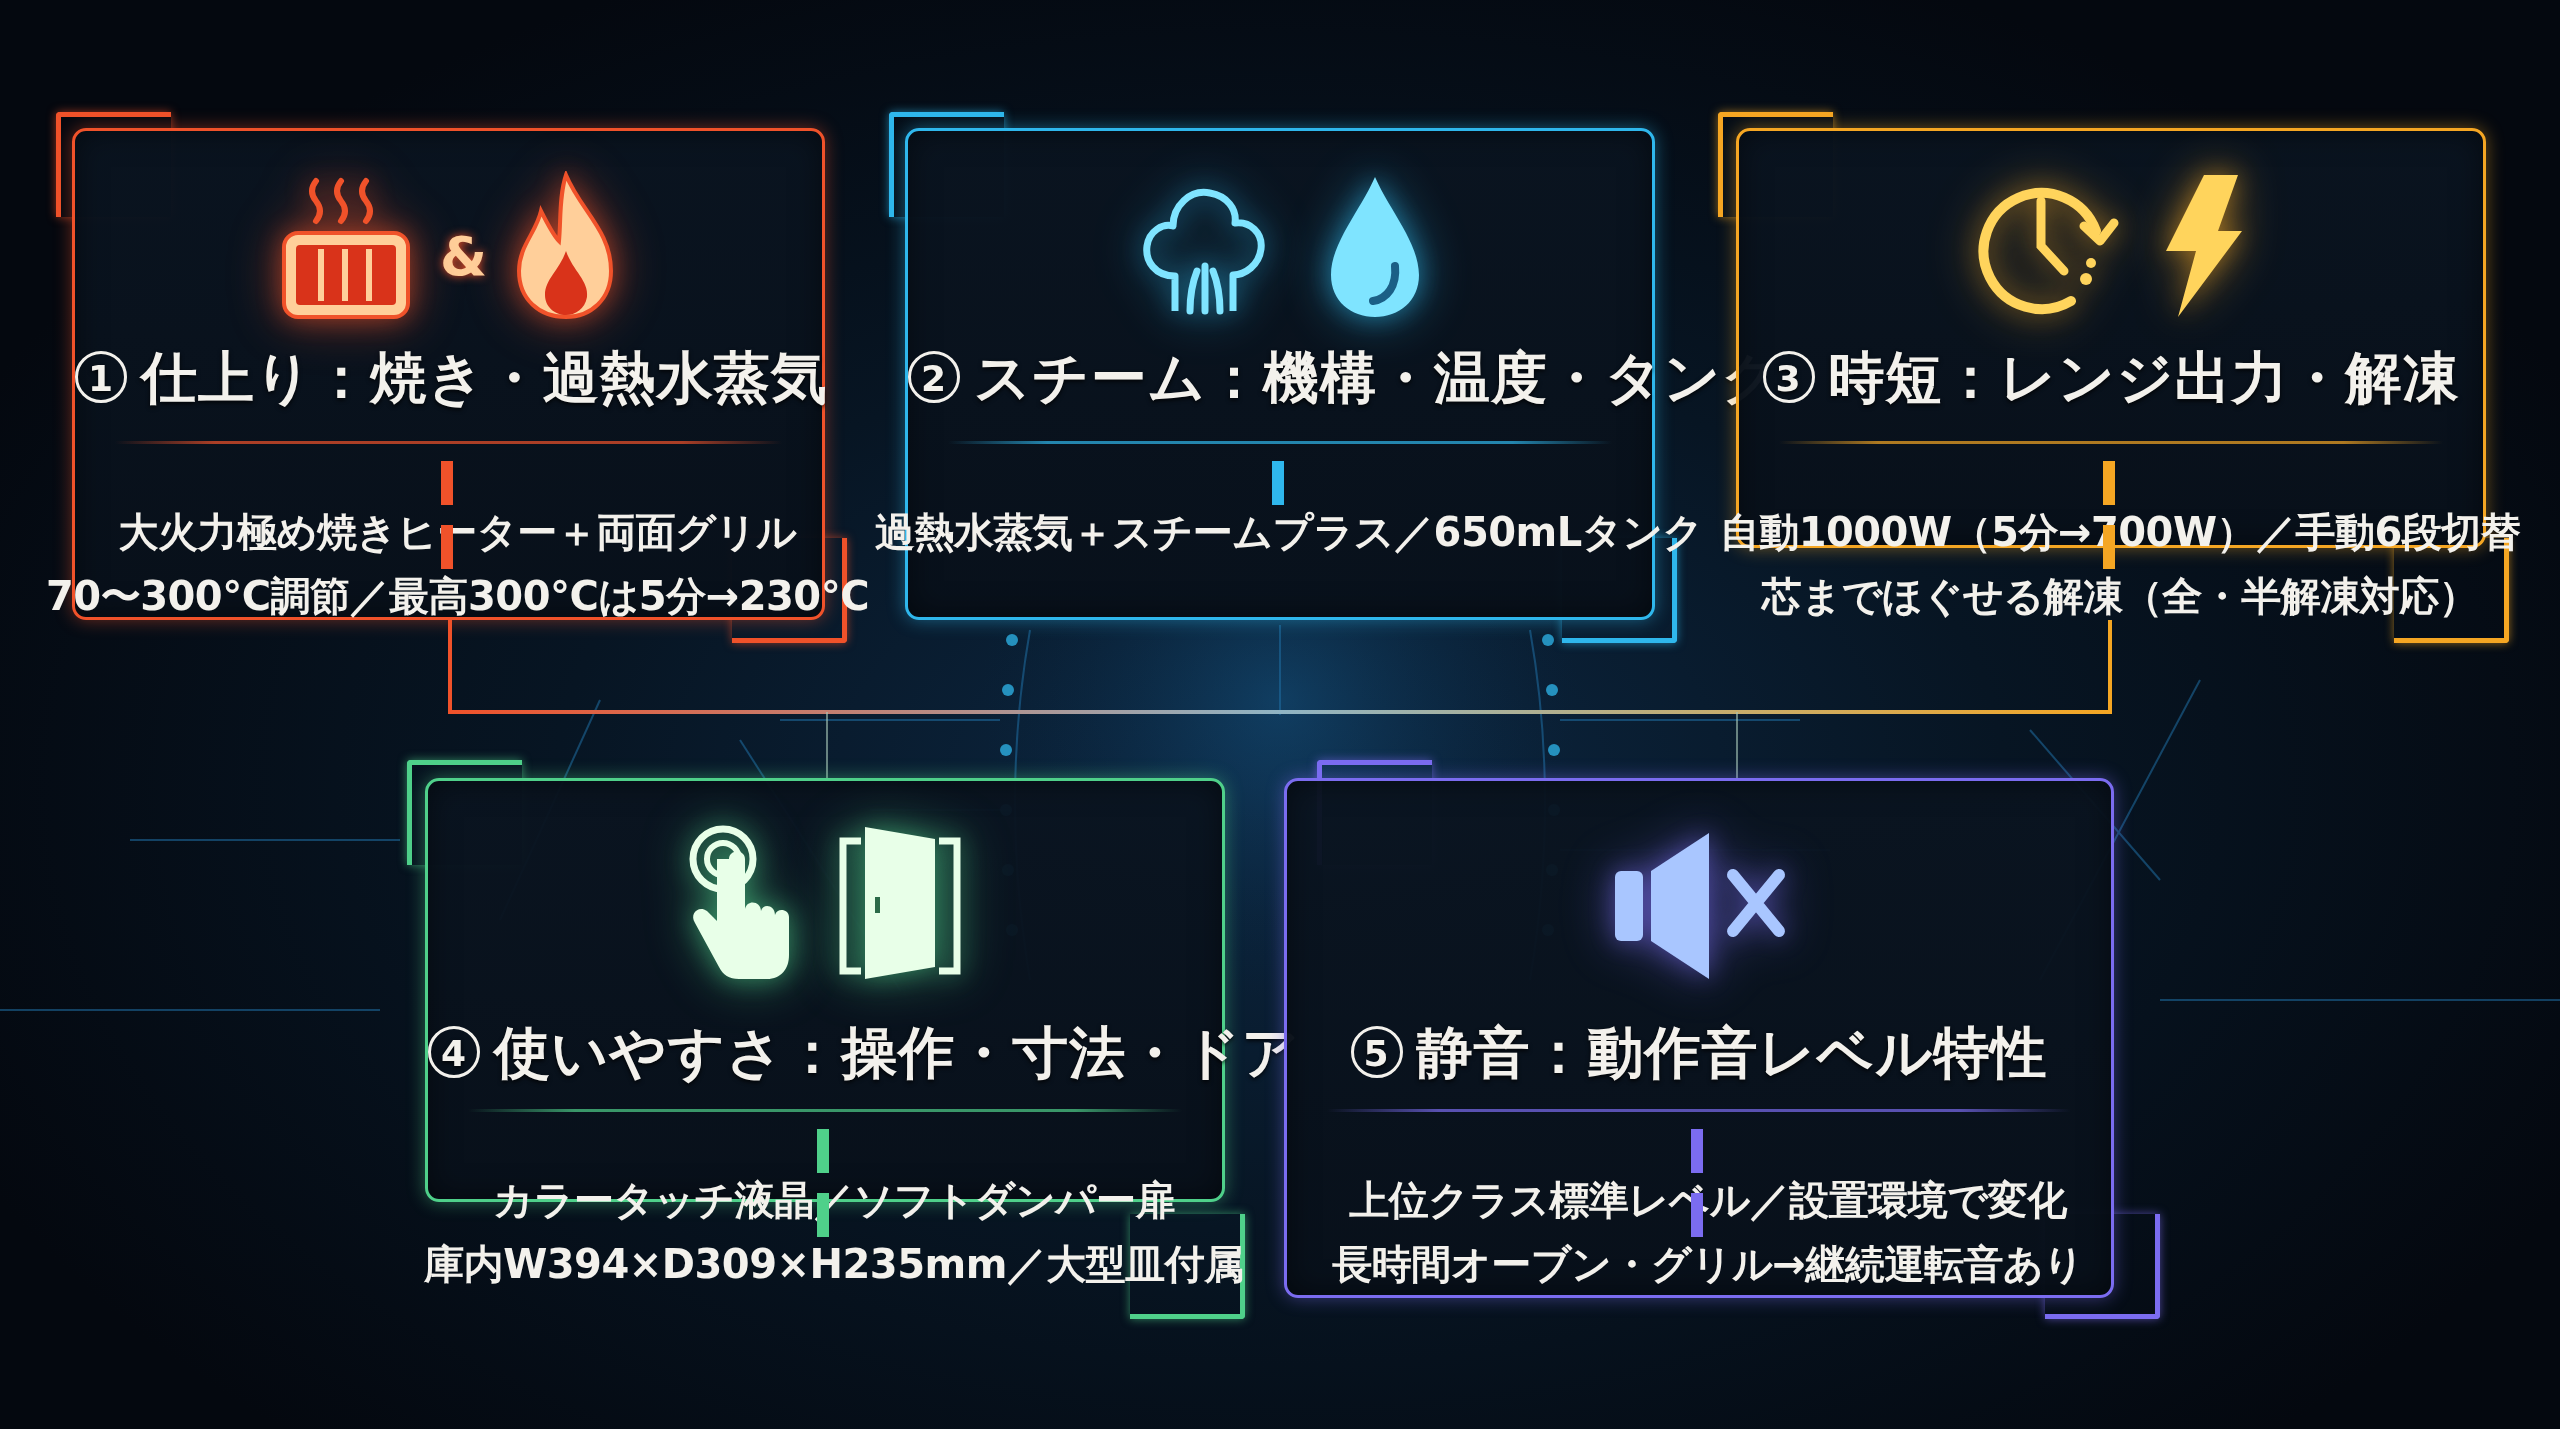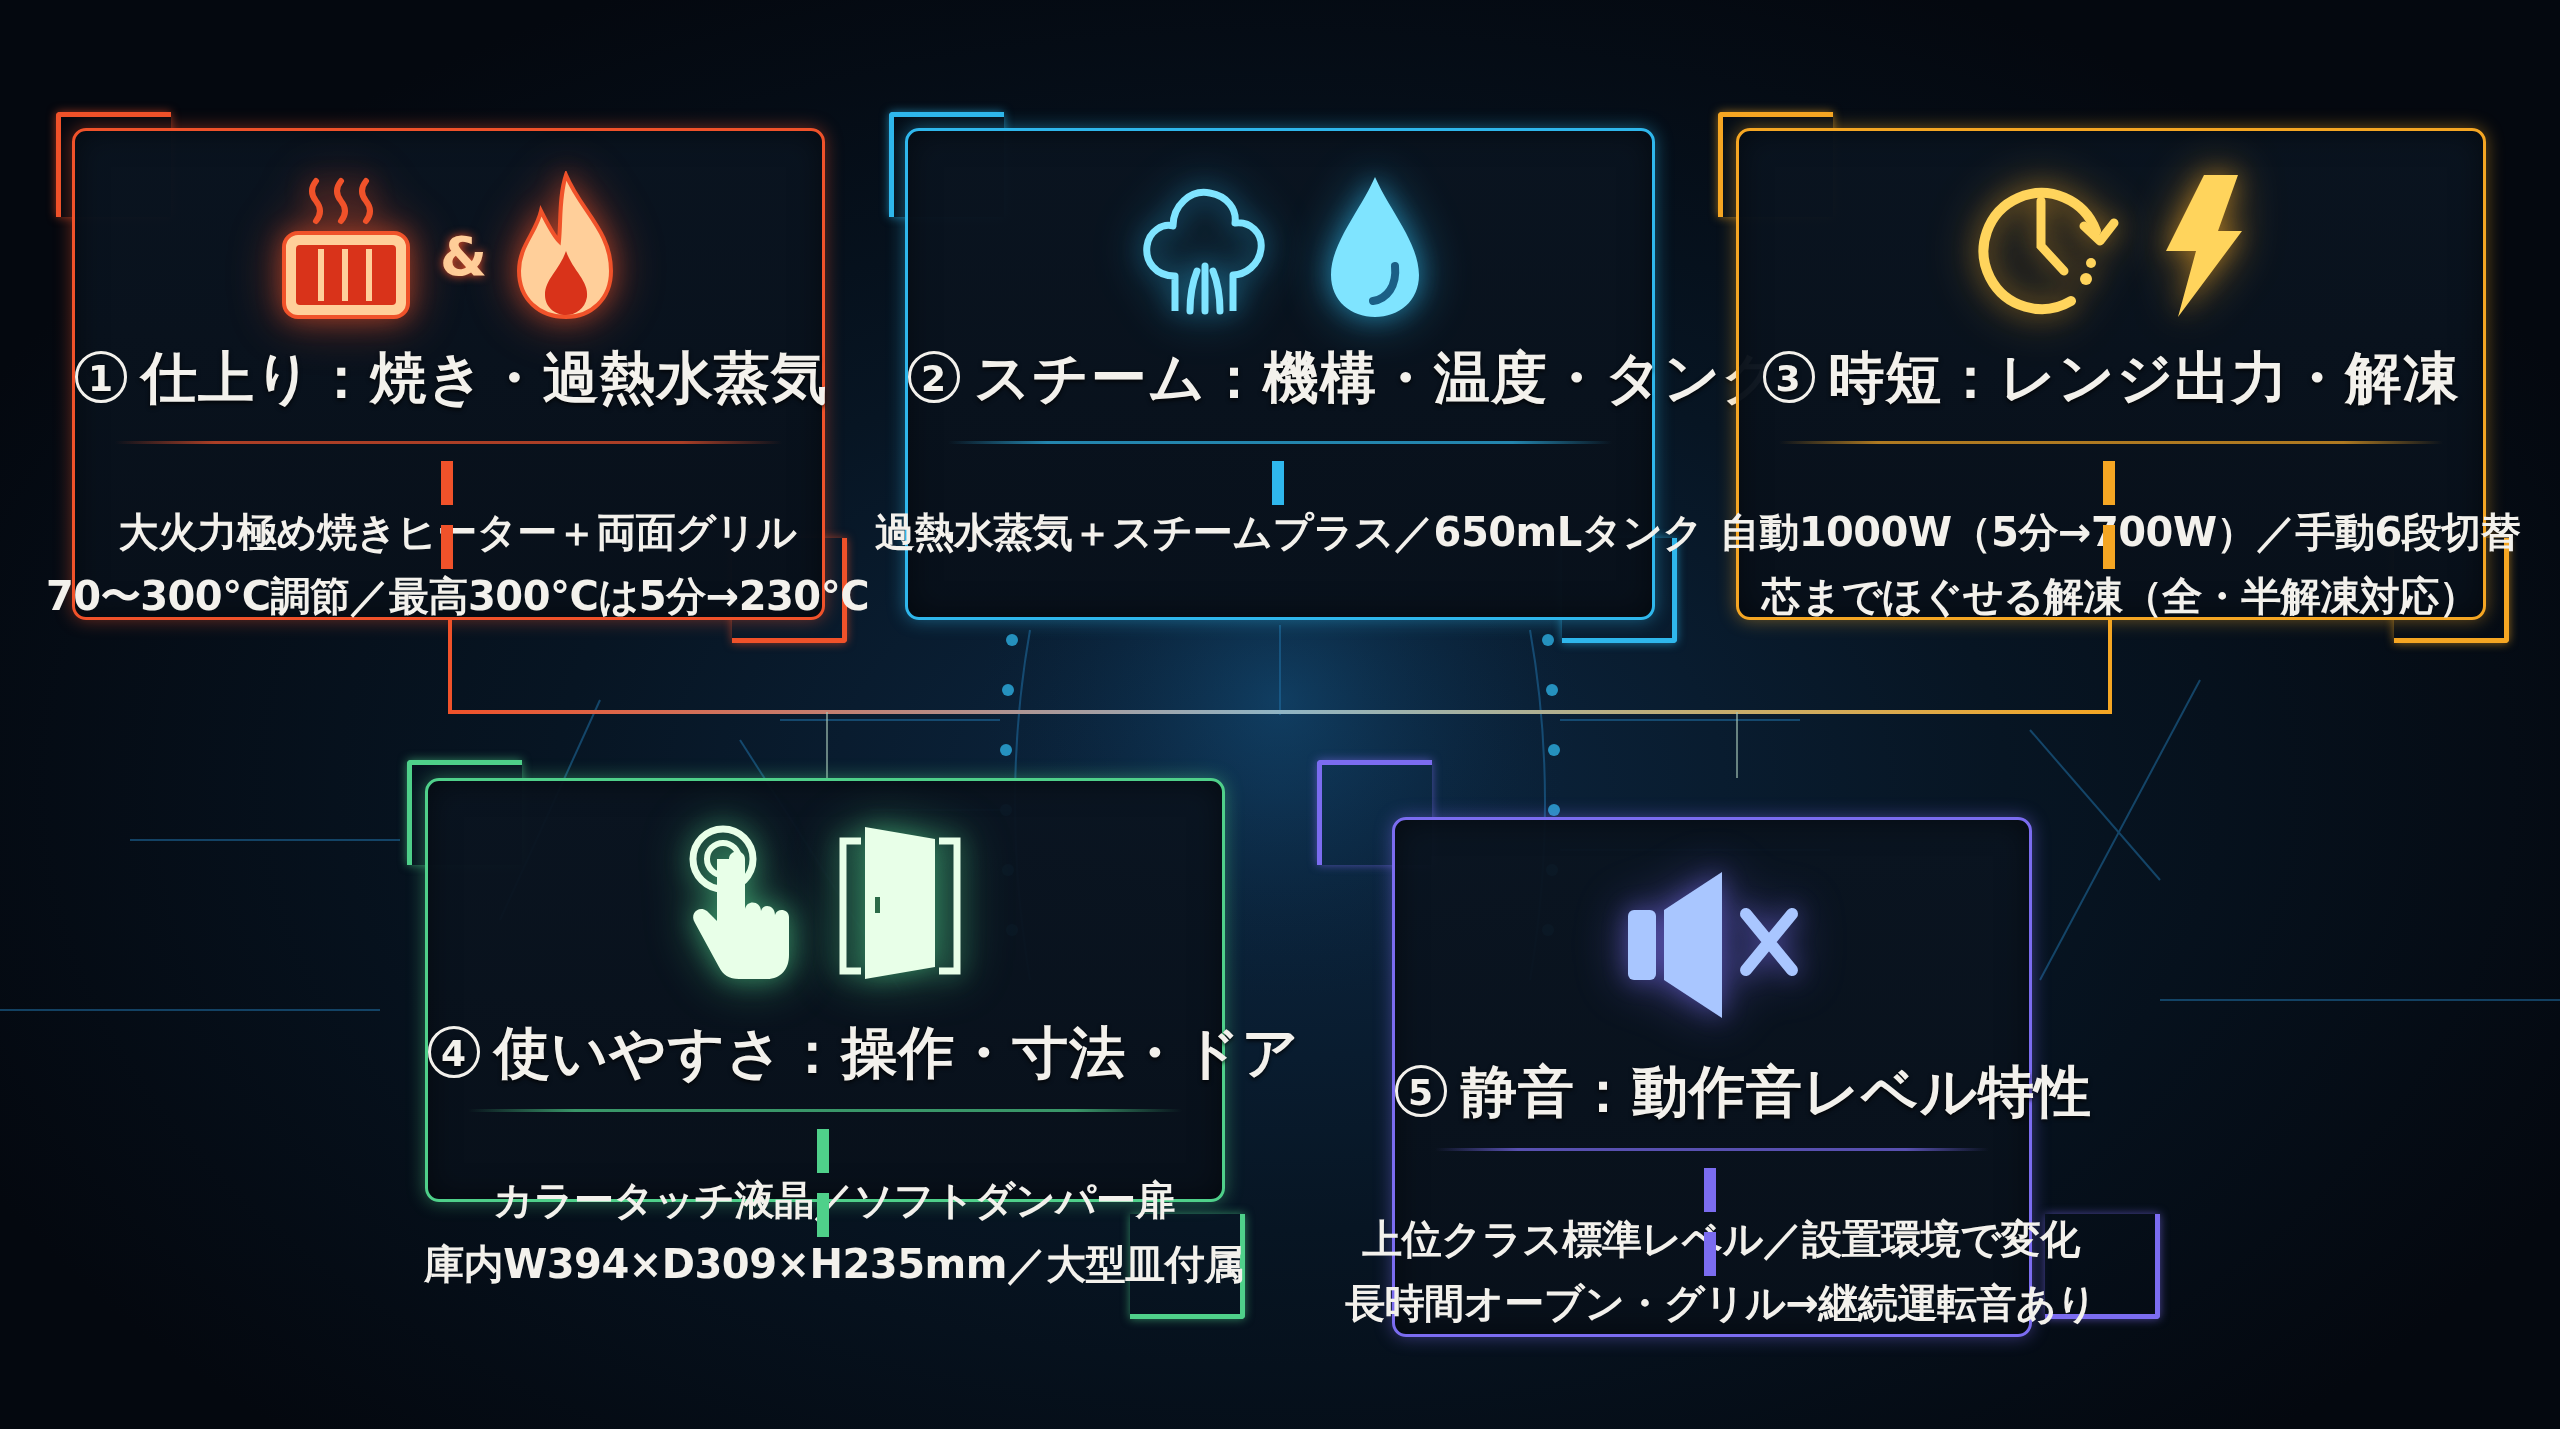--- a/index.html
+++ b/index.html
@@ -151,21 +151,21 @@
   <div class="bullets" style="top:330px;">
     <div class="bullet">
         <span class="bar"></span>
         <span>過熱水蒸気＋スチームプラス／650mLタンク</span>
       </div>
   </div>
 </div>
 
 <div class="bracket tl" style="--c:#f5a623;--g:rgba(245,166,35,0.6);left:1718px;top:112px;"></div>
 <div class="bracket br" style="--c:#f5a623;--g:rgba(245,166,35,0.6);left:2394px;top:538px;"></div>
-<div class="card" style="--c:#f5a623;--g:rgba(245,166,35,0.45);left:1736px;top:128px;width:750px;height:492px;">
+<div class="card" style="--c:#f5a623;--g:rgba(245,166,35,0.45);left:1736px;top:128px;width:750px;height:420px;">
   <div class="icons" style="top:40px;gap:30px;">
     <svg width="150" height="150" viewBox="0 0 150 150">
       <path d="M120 60 A58 58 0 1 0 95 130" fill="none" stroke="#ffd45c" stroke-width="10" stroke-linecap="round"></path>
       <path d="M108 55 L124 70 L138 52" fill="none" stroke="#ffd45c" stroke-width="9" stroke-linecap="round" stroke-linejoin="round"></path>
       <path d="M65 30 L65 75 L88 100" fill="none" stroke="#ffd45c" stroke-width="9" stroke-linecap="round"></path>
       <circle cx="110" cy="108" r="6" fill="#ffd45c"></circle>
         <circle cx="115" cy="92" r="5" fill="#ffd45c"></circle>
     </svg>
     <svg width="90" height="150" viewBox="0 0 90 150">
       <path d="M48 4 L82 4 L62 60 L86 60 L22 146 L40 80 L10 80 Z" fill="#ffd45c"></path>
@@ -214,21 +214,21 @@
       </div>
     <div class="bullet">
         <span class="bar"></span>
         <span>庫内W394×D309×H235mm／大型皿付属</span>
       </div>
   </div>
 </div>
 
 <div class="bracket tl" style="--c:#7b6cf0;--g:rgba(123,108,240,0.6);left:1317px;top:760px;"></div>
 <div class="bracket br" style="--c:#7b6cf0;--g:rgba(123,108,240,0.6);left:2045px;top:1214px;"></div>
-<div class="card" style="--c:#7b6cf0;--g:rgba(123,108,240,0.45);left:1392px;top:778px;width:640px;height:520px;margin-top:39px;">
+<div class="card" style="--c:#7b6cf0;--g:rgba(123,108,240,0.45);left:1284px;top:778px;width:830px;height:520px;">
   <div class="icons" style="top:50px;">
     <svg width="180" height="150" viewBox="0 0 180 150">
       <rect x="6" y="40" width="28" height="70" rx="6" fill="#a9c6ff"></rect>
       <path d="M42 40 L100 2 L100 148 L42 110 Z" fill="#a9c6ff"></path>
       <path d="M124 44 L170 100 M170 44 L124 100" stroke="#a9c6ff" stroke-width="12" stroke-linecap="round"></path>
     </svg>
   </div>
   <div class="title" style="top:235px;">
     <span class="num">5</span><span>静音：動作音レベル特性</span>
   </div>

